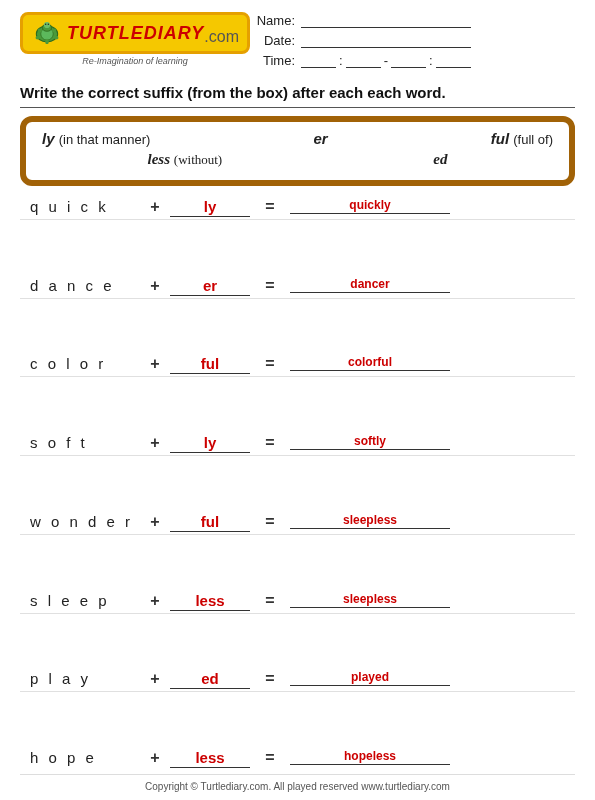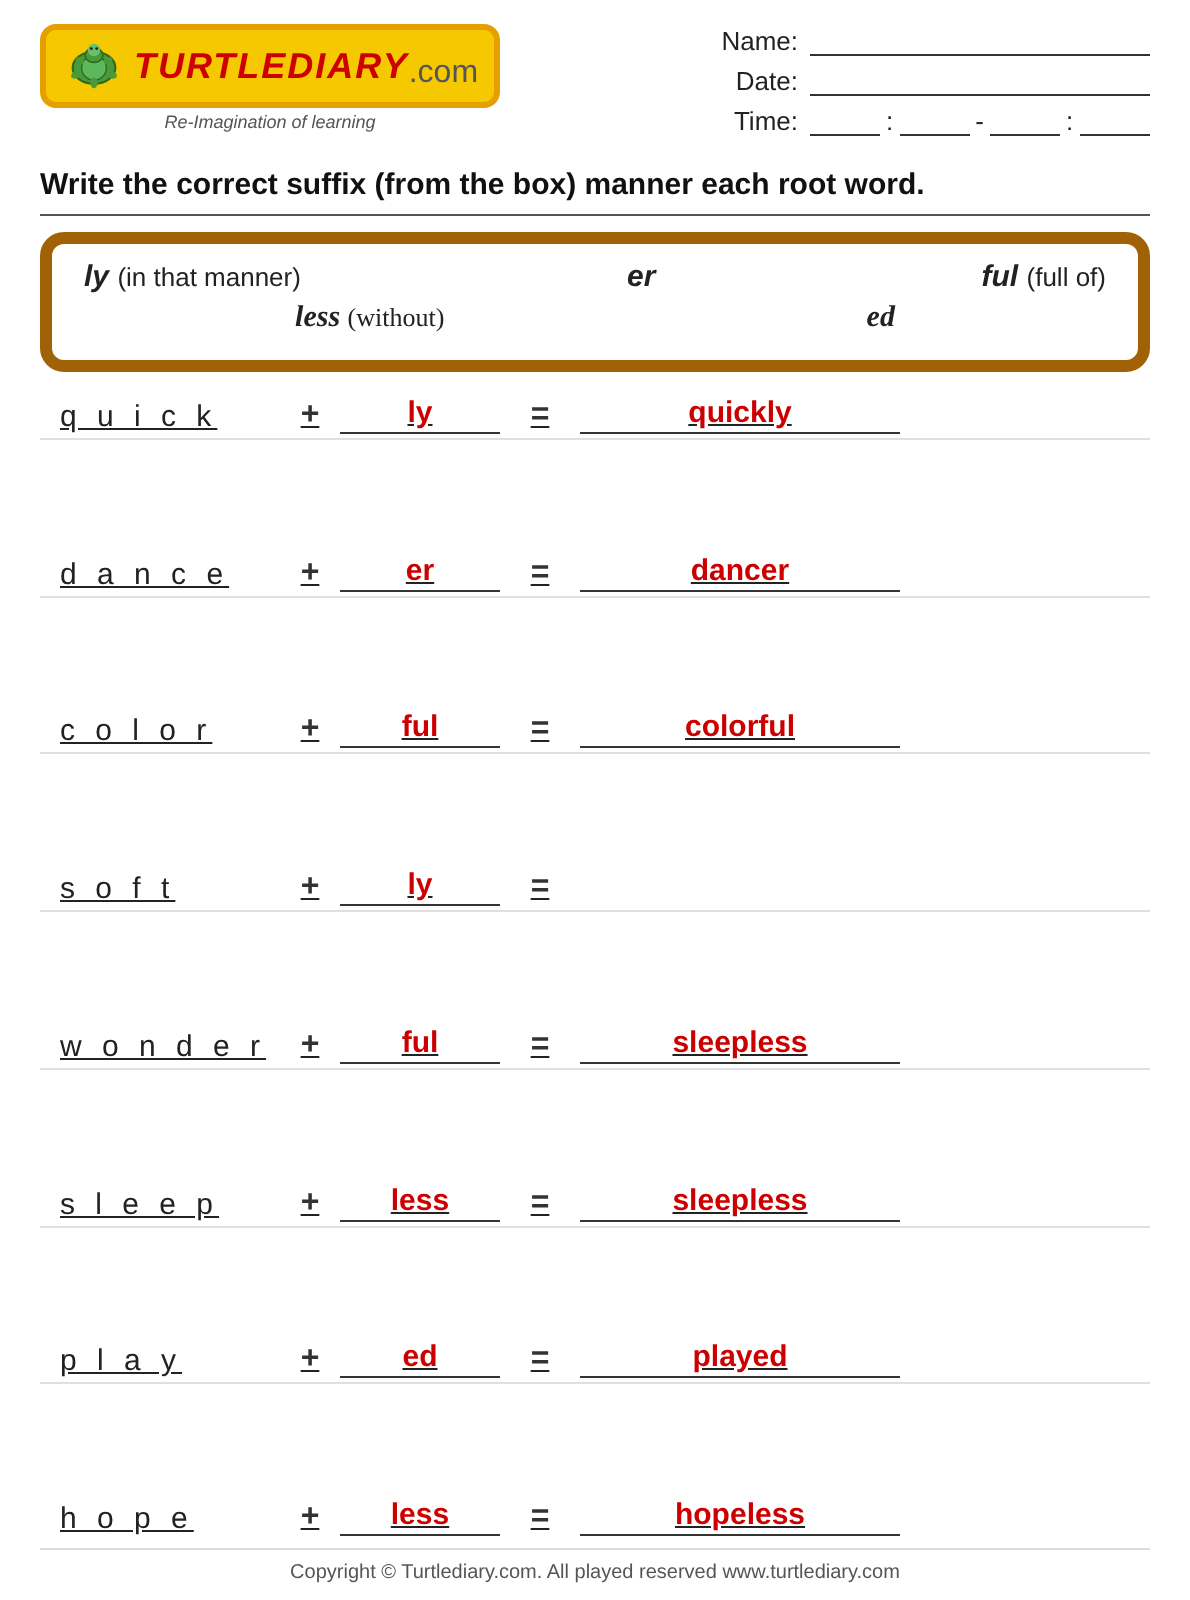--- a/index.html
+++ b/index.html
@@ -17,21 +17,21 @@
       width: 595px;
       height: 800px;
       padding: 12px 20px 8px 20px;
       display: flex;
       flex-direction: column;
     }
 
     
     .header {
       display: flex;
-      justify-content: space-between;
+      justify-content: flex-start;
       align-items: flex-start;
       margin-bottom: 8px;
     }
 
     .logo-area {
       display: flex;
       flex-direction: column;
       align-items: center;
     }
 
@@ -158,24 +158,23 @@
     
     .word-rows {
       flex: 1;
       display: flex;
       flex-direction: column;
       justify-content: space-between;
     }
 
     .word-row {
       display: flex;
-      align-items: flex-end;
+      align-items: flex-start;
       padding: 2px 0;
       border-bottom: 1px solid #e0e0e0;
-      text-decoration: underline;
     }
 
     .word-row:last-child {
       border-bottom: none;
     }
 
     .root-word {
       width: 120px;
       font-size: 15px;
       letter-spacing: 3px;
@@ -204,21 +203,21 @@
     .equals-sign {
       width: 40px;
       text-align: center;
       font-size: 16px;
       font-weight: bold;
       color: #333;
     }
 
     .full-word {
       width: 160px;
-      font-size: 15px;
+      font-size: 12px;
       font-weight: bold;
       color: #cc0000;
       border-bottom: 1.5px solid #333;
       text-align: center;
       padding-bottom: 1px;
     }
 
     
     .footer {
       text-align: center;
@@ -278,21 +277,21 @@
           <span class="time-segment"></span>
           <span>-</span>
           <span class="time-segment"></span>
           <span>:</span>
           <span class="time-segment"></span>
         </div>
       </div>
     </div>
   </div>
 
-  <div class="instructions">Write the correct suffix (from the box) manner each root word.</div>
+  <div class="instructions">Write the correct suffix (from the box) after each each word.</div>
   <hr class="divider">
 
   <div class="suffix-box">
     <div class="suffix-row1">
       <div class="suffix-item">
         <span class="suffix-key" style="font-style:italic;">ly</span> <span class="suffix-paren">(in that manner)</span>
       </div>
       <div class="suffix-item">
         <span class="suffix-key">er</span>
       </div>
@@ -330,20 +329,21 @@
     <span class="plus-sign">+</span>
     <span class="suffix-answer">ful</span>
     <span class="equals-sign">=</span>
     <span class="full-word">colorful</span>
   </div>
       <div class="word-row">
     <span class="root-word">s o f t</span>
     <span class="plus-sign">+</span>
     <span class="suffix-answer">ly</span>
     <span class="equals-sign">=</span>
+    <span class="full-word">softly</span>
   </div>
       <div class="word-row">
     <span class="root-word">w o n d e r</span>
     <span class="plus-sign">+</span>
     <span class="suffix-answer">ful</span>
     <span class="equals-sign">=</span>
     <span class="full-word">sleepless</span>
   </div>
       <div class="word-row">
     <span class="root-word">s l e e p</span>

